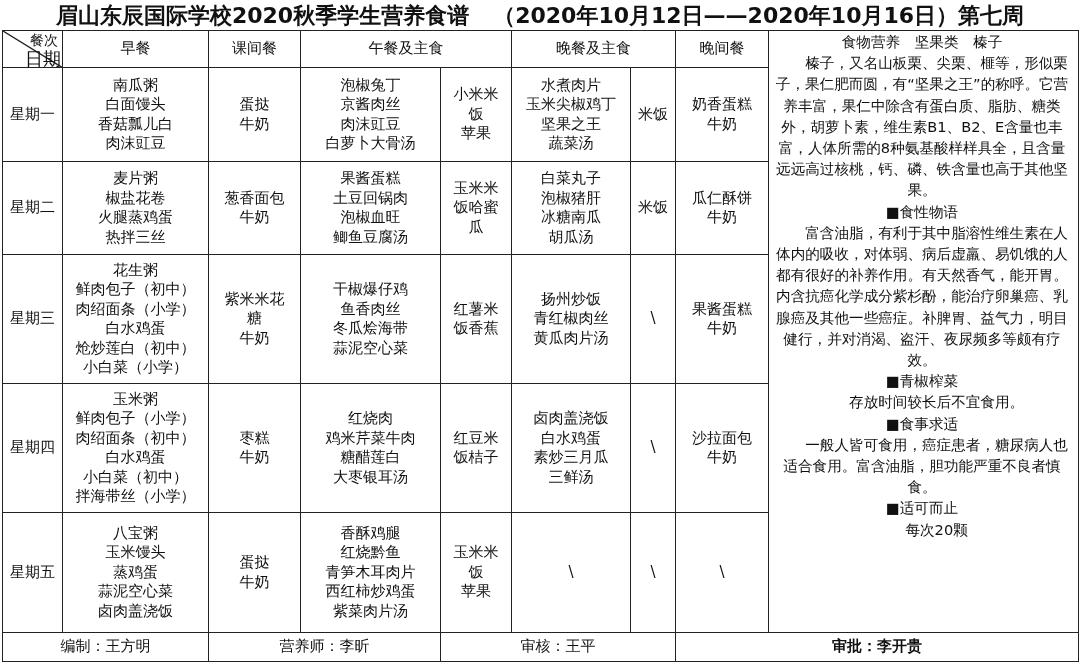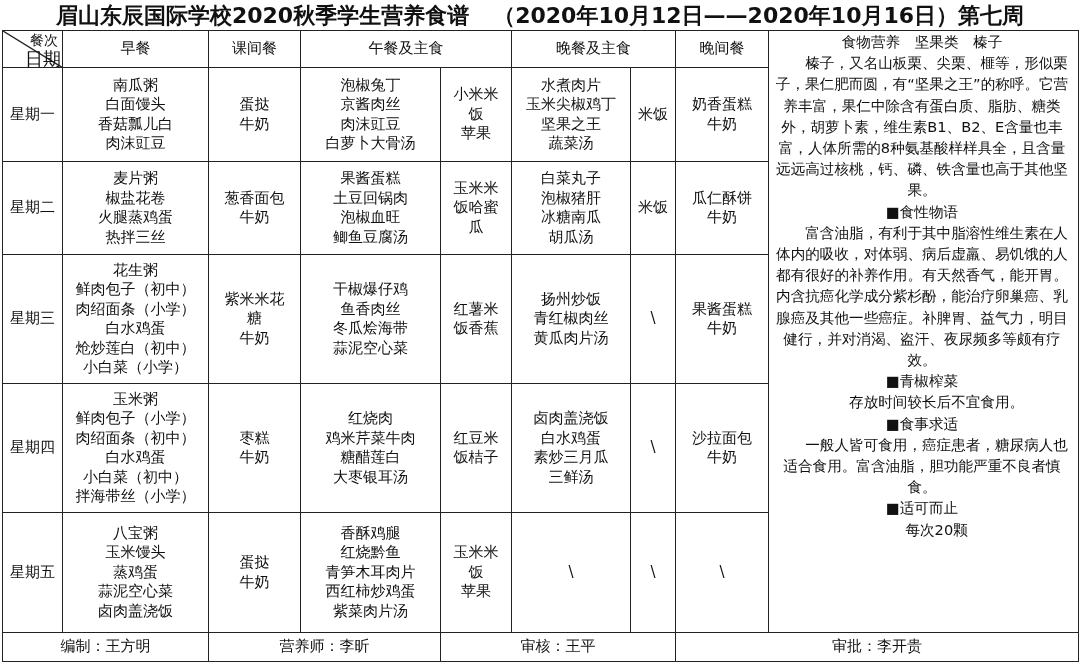--- a/index.html
+++ b/index.html
@@ -20,21 +20,21 @@
   .corner .c-bot { position:absolute; left:2px; bottom:0px; font-size:18px; line-height:16px;margin-left:20px; }
   .day { font-size:15px;margin-left:8px; }
   .cell-lines div { white-space:nowrap; }
   .side { text-align:center; vertical-align:top !important;
           padding:0 6px 0 3px !important; font-size:14.6px !important; line-height:21.2px !important; }
   .side p { margin:0; }
   .side .indent { text-indent:2em; }
   .side .hdr::before { content:"■"; }
   .footer td { font-weight:bold; font-size:14.5px; height:28px; border-left:none; border-right:none; }
   .footer td.fl { border-left:1.5px solid #222; }
-  .footer td.fr { border-right:1.5px solid #222; }
+  .footer td.fr { border-right:1.5px solid #222;font-weight:bold; }
   .slash { font-size:16px; }
 </style>
 </head>
 <body>
 
 <div class="title">
   <span>眉山东辰国际学校2020秋季学生营养食谱</span><span class="gap"></span><span>（2020年10月12日——2020年10月16日）第七周</span>
 </div>
 
 <table class="menu">

